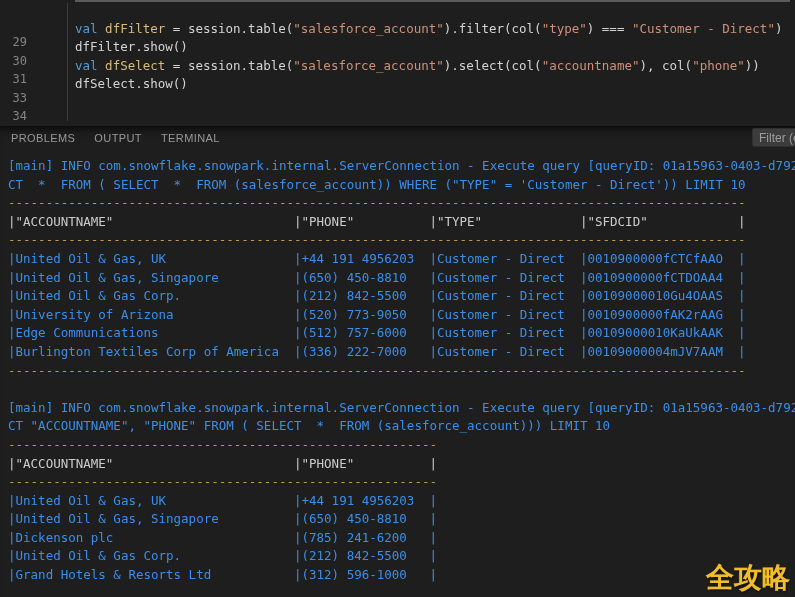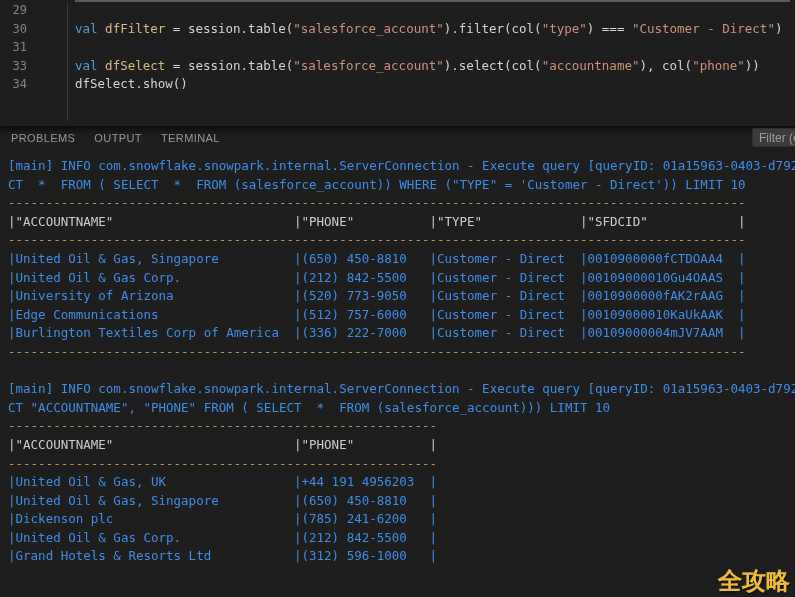--- a/index.html
+++ b/index.html
@@ -9,21 +9,21 @@
     font-family:"DejaVu Sans Mono", monospace;
   }
 
   
   .editor { position:relative; height:126px; padding-top:1px; box-sizing:border-box; overflow:hidden; }
   .prev-line-sliver { position:absolute; top:0; left:75px; width:715px; height:2px;
     background:#a6a6a6; opacity:.45; }
   .indent-guide { position:absolute; left:67px; top:3px; height:118px; width:1px; background:#3c3c3c; }
   .code-line { display:flex; height:18.6px; line-height:18.6px; font-size:12.5px; white-space:pre; }
   .code-line.active { background:rgba(255,255,255,0.045); }
-  .line-num { flex:0 0 27px; text-align:right; color:var(--line-number,#858585); font-size:12px; }
+  .line-num { flex:0 0 27px; text-align:right; color:var(--line-number,#858585); font-size:12px;margin-top:32px; }
   .code-line.active .line-num { color:var(--active-line-number,#c6c6c6); }
   .code-text { padding-left:48px; color:var(--plain-text,#d4d4d4); }
   .tok-kw  { color:var(--keyword,#569cd6); }
   .tok-decl{ color:var(--declaration,#d7ba7d); }
   .tok-str { color:var(--string,#ce9178); }
   .tok-pl  { color:var(--plain-text,#d4d4d4); }
 
   
   .panel { position:absolute; top:126px; left:0; right:0; bottom:0;
     background:var(--background,#1e1e1e);
@@ -44,34 +44,34 @@
     padding:7px 0 0 8px; }
   .console-line { font-size:12.5px; line-height:18.6px; height:18.6px; white-space:pre; }
   .cl-info   { color:var(--console-info,#3b8eea); }
   .cl-row    { color:var(--console-row,#3b8eea); }
   .cl-header { color:var(--table-header,#cccccc); }
   .cl-dash   { color:var(--table-dash,#c09553); }
   .cl-blank  { }
 
   
   .watermark { position:absolute; right:5px; bottom:0; font-family:"DejaVu Sans", sans-serif;
-    font-weight:bold; font-size:24px; color:var(--watermark,#f0bd2d);
+    font-weight:bold; font-size:28px; color:var(--watermark,#f0bd2d);
     text-shadow:1px 1px 2px rgba(0,0,0,.7), 0 0 1px #7d631a; }
 </style>
 </head>
 <body>
 
 <div class="screen">
 
   <div class="editor">
     <div class="prev-line-sliver"></div>
     <div id="editor-lines">
         <div class="code-line"><span class="line-num">29</span><span class="code-text"></span></div>
         <div class="code-line"><span class="line-num">30</span><span class="code-text"><span class="tok-kw">val </span><span class="tok-decl">dfFilter</span><span class="tok-pl"> = session.table(</span><span class="tok-str">"salesforce_account"</span><span class="tok-pl">).filter(col(</span><span class="tok-str">"type"</span><span class="tok-pl">) === </span><span class="tok-str">"Customer - Direct"</span><span class="tok-pl">)</span></span></div>
-        <div class="code-line"><span class="line-num">31</span></div>
+        <div class="code-line"><span class="line-num">31</span><span class="code-text"><span class="tok-pl">dfFilter.show()</span></span></div>
         <div class="code-line"><span class="line-num">33</span><span class="code-text"><span class="tok-kw">val </span><span class="tok-decl">dfSelect</span><span class="tok-pl"> = session.table(</span><span class="tok-str">"salesforce_account"</span><span class="tok-pl">).select(col(</span><span class="tok-str">"accountname"</span><span class="tok-pl">), col(</span><span class="tok-str">"phone"</span><span class="tok-pl">))</span></span></div>
         <div class="code-line"><span class="line-num">34</span><span class="code-text"><span class="tok-pl">dfSelect.show()</span></span></div>
       </div>
     <div class="indent-guide"></div>
   </div>
 
   <div class="panel">
     <div class="tab-bar">
       <div class="tabs" id="tabs">
           <div class="tab">PROBLEMS</div>
@@ -79,20 +79,21 @@
           <div class="tab">TERMINAL</div>
         </div>
       <input class="filter-input" placeholder="Filter (e.g. text, !exclude)" style="">
     </div>
     <div class="console" id="console">
         <div class="console-line cl-info">[main] INFO com.snowflake.snowpark.internal.ServerConnection - Execute query [queryID: 01a15963-0403-d792-</div>
         <div class="console-line cl-info">CT  *  FROM ( SELECT  *  FROM (salesforce_account)) WHERE ("TYPE" = 'Customer - Direct')) LIMIT 10</div>
         <div class="console-line cl-dash">--------------------------------------------------------------------------------------------------</div>
         <div class="console-line cl-header">|"ACCOUNTNAME"                        |"PHONE"          |"TYPE"             |"SFDCID"            |</div>
         <div class="console-line cl-dash">--------------------------------------------------------------------------------------------------</div>
+        <div class="console-line cl-row">|United Oil &amp; Gas, UK                 |+44 191 4956203  |Customer - Direct  |0010900000fCTCfAAO  |</div>
         <div class="console-line cl-row">|United Oil &amp; Gas, Singapore          |(650) 450-8810   |Customer - Direct  |0010900000fCTDOAA4  |</div>
         <div class="console-line cl-row">|United Oil &amp; Gas Corp.               |(212) 842-5500   |Customer - Direct  |00109000010Gu4OAAS  |</div>
         <div class="console-line cl-row">|University of Arizona                |(520) 773-9050   |Customer - Direct  |0010900000fAK2rAAG  |</div>
         <div class="console-line cl-row">|Edge Communications                  |(512) 757-6000   |Customer - Direct  |00109000010KaUkAAK  |</div>
         <div class="console-line cl-row">|Burlington Textiles Corp of America  |(336) 222-7000   |Customer - Direct  |00109000004mJV7AAM  |</div>
         <div class="console-line cl-dash">--------------------------------------------------------------------------------------------------</div>
         <div class="console-line cl-blank"> </div>
         <div class="console-line cl-info">[main] INFO com.snowflake.snowpark.internal.ServerConnection - Execute query [queryID: 01a15963-0403-d792-</div>
         <div class="console-line cl-info">CT "ACCOUNTNAME", "PHONE" FROM ( SELECT  *  FROM (salesforce_account))) LIMIT 10</div>
         <div class="console-line cl-dash">---------------------------------------------------------</div>

